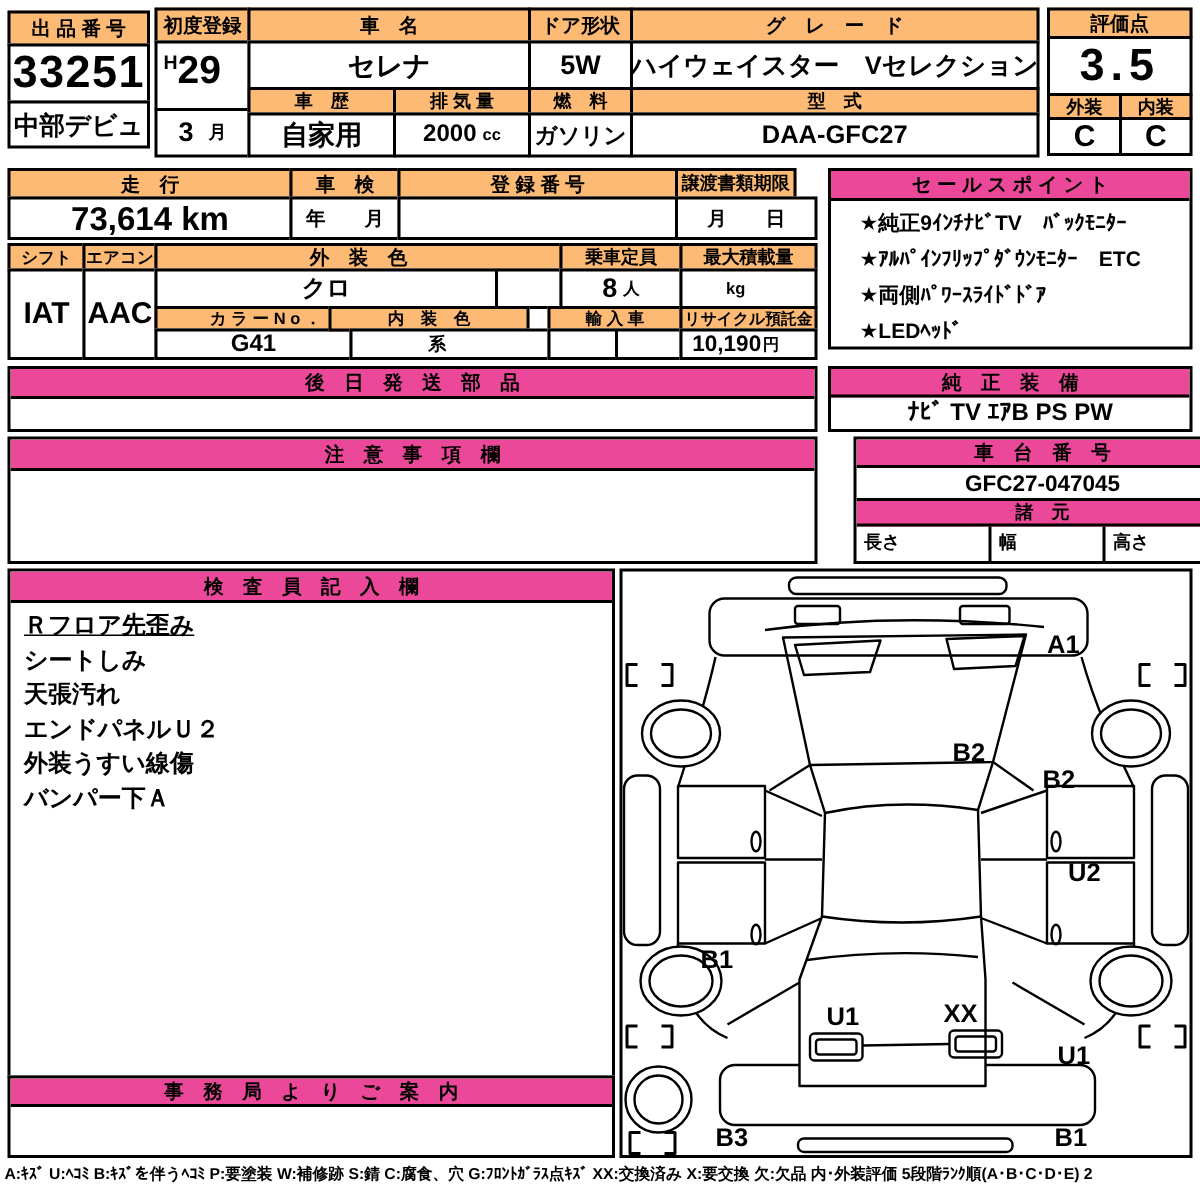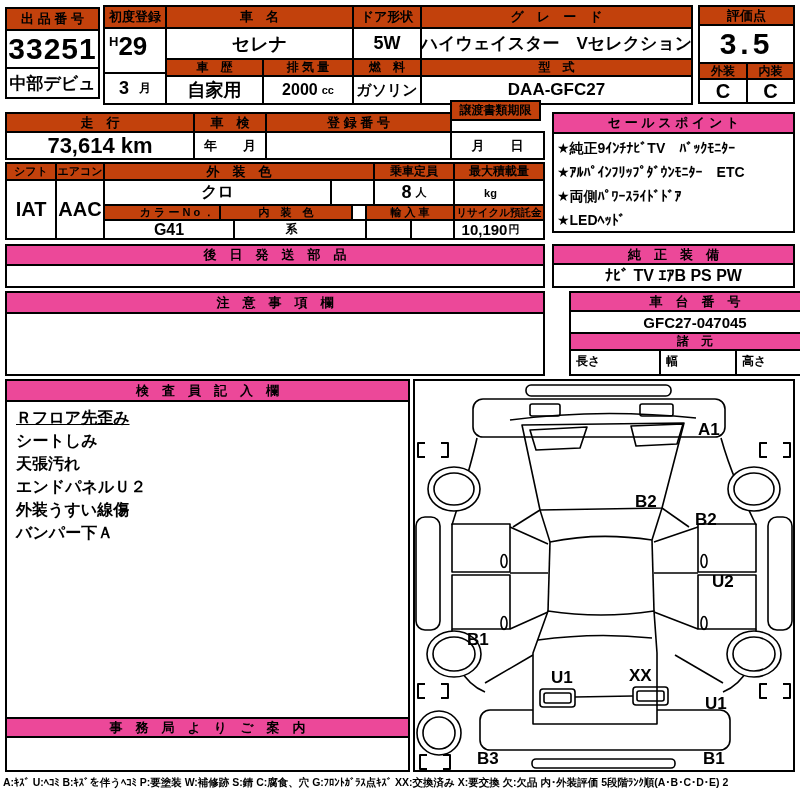--- a/index.html
+++ b/index.html
@@ -1,31 +1,31 @@
 <!DOCTYPE html>
 <html><head>
 <meta charset="utf-8">
 <style>
   html,body{margin:0;padding:0;}
   body{width:800px;height:800px;position:relative;background:#fff;color:#000;
        font-family:"Liberation Sans","DejaVu Sans",sans-serif;font-weight:bold;}
   .c{position:absolute;box-sizing:border-box;border:2px solid #000;background:#fff;
      display:flex;align-items:center;justify-content:center;overflow:hidden;white-space:nowrap;}
-  .h{background:#c2410c;font-size:13px;}
+  .h{background:#fdba74;font-size:13px;}
   .box{position:absolute;box-sizing:border-box;border:2px solid #000;background:#fff;overflow:hidden;}
   .bh{background:#ec4899;border-bottom:2px solid #000;display:flex;align-items:center;justify-content:center;
       font-size:13px;box-sizing:border-box;}
   .f30{font-size:30px}.f26{font-size:26px}.f22{font-size:22px}.f20{font-size:20px}.f18{font-size:18px}
   .f17{font-size:17px}.f16{font-size:16px}.f15{font-size:15px}.f13{font-size:13px}
   .f12{font-size:12px}.f11{font-size:11px}
   .right{padding-right:17px;}.ls4{letter-spacing:4px}
   .notes{padding:4px 9px;font-size:16px;line-height:23px;}
   .notes div{white-space:nowrap;}
   .underline{text-decoration:underline;}
-  .sales{padding:2px 3px;font-size:14px;line-height:24px;white-space:nowrap;}
+  .sales{padding:2px 3px;font-size:14px;line-height:24px;white-space:nowrap;margin-left:16px;}
   .dlab{position:absolute;font-size:17px;font-weight:bold;line-height:1;margin-top:20px;}
   .unit{font-size:11px;margin-left:4px;}
   svg{display:block;}
   .specrow{display:flex;height:23px;}
   .specrow>div{box-sizing:border-box;font-size:12px;padding:2px 0 0 5px;font-weight:bold;}
 </style>
 </head>
 <body>
 
 <div class="c h" style="left:5px;top:7px;width:95px;height:24px">出 品 番 号</div>
@@ -73,21 +73,21 @@
 <div class="c h" style="left:746px;top:62px;width:49px;height:18px;font-size:12px">内装</div>
 <div class="c f20" style="left:698px;top:78px;width:50px;height:26px">C</div>
 <div class="c f20" style="left:746px;top:78px;width:49px;height:26px">C</div>
 
 <div class="c h" style="left:5px;top:112px;width:190px;height:21px">走　行</div>
 <div class="c f22" style="left:5px;top:131px;width:190px;height:29px">73,614 km</div>
 <div class="c h" style="left:193px;top:112px;width:74px;height:21px">車　検</div>
 <div class="c f13" style="left:193px;top:131px;width:74px;height:29px">年　　月</div>
 <div class="c h" style="left:265px;top:112px;width:187px;height:21px">登 録 番 号</div>
 <div class="c f13" style="left:265px;top:131px;width:187px;height:29px"></div>
-<div class="c h" style="left:450px;top:100px;width:91px;height:21px;font-size:12px">譲渡書類期限</div>
+<div class="c h" style="left:450px;top:112px;width:81px;height:21px;font-size:12px">譲渡書類期限</div>
 <div class="c f13" style="left:450px;top:131px;width:95px;height:29px">月　　日</div>
 
 <div class="box" style="left:552px;top:112px;width:243px;height:121px">
   <div class="bh" style="height:20px">セ ー ル ス ポ イ ン ト</div>
   <div class="sales">
     <div>★純正9ｲﾝﾁﾅﾋﾞTV　ﾊﾞｯｸﾓﾆﾀｰ</div>
     <div>★ｱﾙﾊﾟｲﾝﾌﾘｯﾌﾟﾀﾞｳﾝﾓﾆﾀｰ　ETC</div>
     <div>★両側ﾊﾟﾜｰｽﾗｲﾄﾞﾄﾞｱ</div>
     <div>★LEDﾍｯﾄﾞ</div>
   </div>

